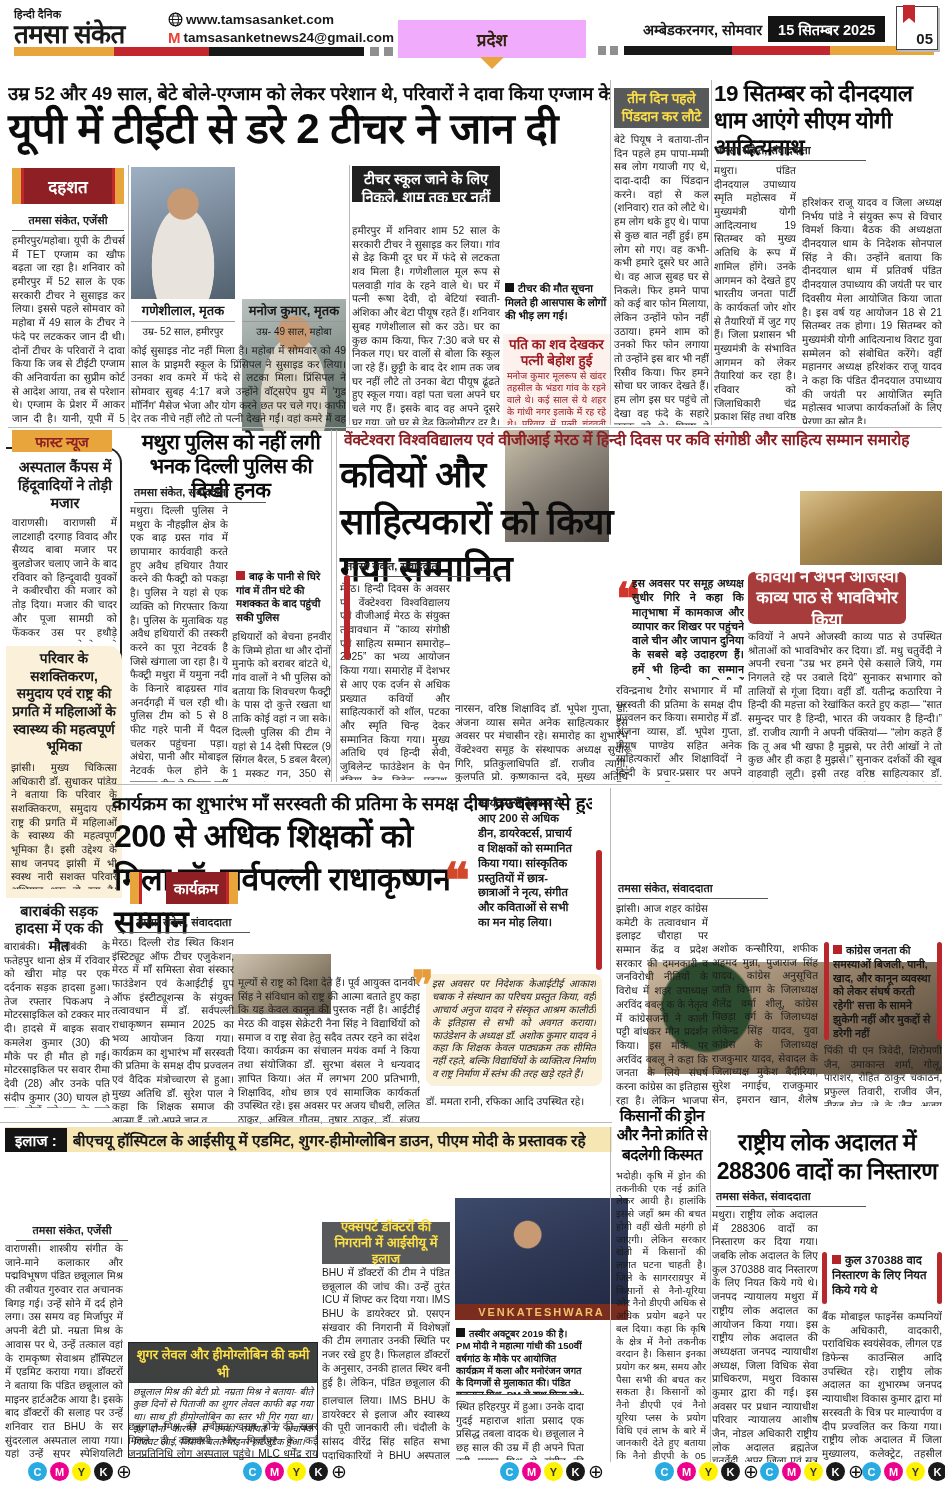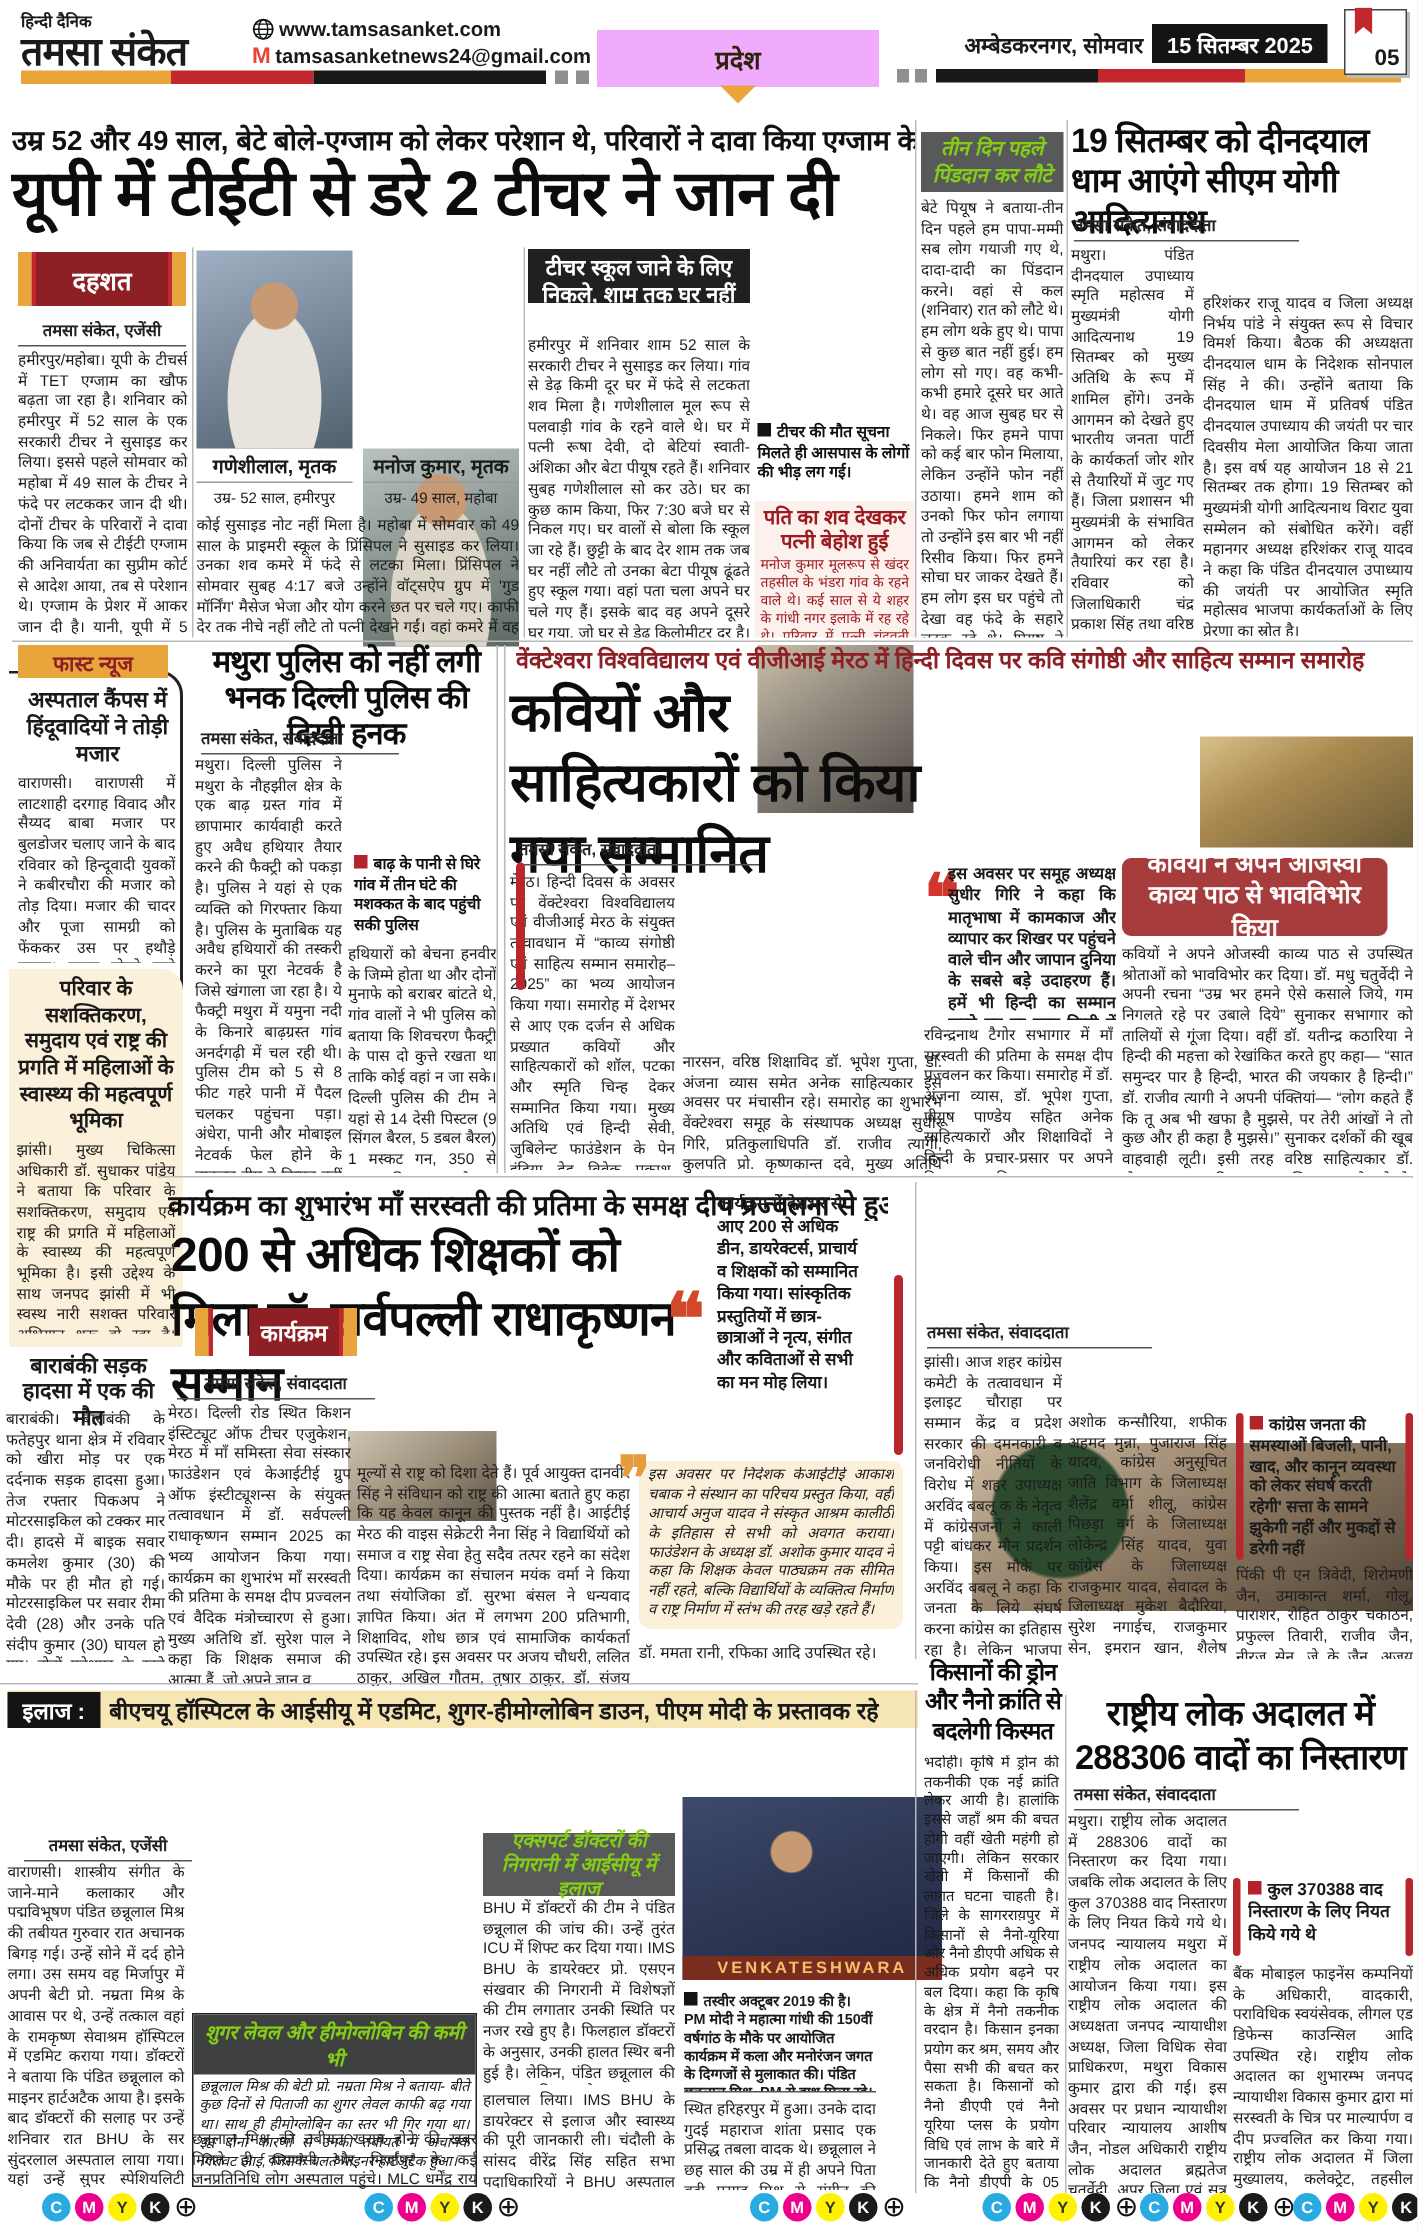--- a/index.html
+++ b/index.html
@@ -10,21 +10,21 @@
   .body-sm{font-size:9.8px;line-height:1.3;text-align:justify;color:#1c1c1c;overflow:hidden;}
   .headline{font-weight:bold;color:#0c0c0c;line-height:1.1;letter-spacing:-0.5px;}
   .kicker{font-weight:bold;color:#111;}
   .byline{font-weight:bold;font-size:11px;color:#222;}
   .byline-rule{border-bottom:1.5px solid #555;padding-bottom:3px;}
   .center{text-align:center;}
   .photo{position:relative;overflow:hidden;}
   .caption{font-weight:bold;font-size:10.4px;line-height:1.3;color:#111;}
   .sq{display:inline-block;width:9px;height:9px;background:#141414;margin-right:4px;}
   .sq.red{background:#b3232a;}
-  .graybox{background:#58595b;color:#84cc16;font-weight:bold;text-align:center;font-style:italic;}
+  .graybox{background:#58595b;color:#fde047;font-weight:bold;text-align:center;}
   .blackbox{background:#202020;color:#fff;font-weight:bold;text-align:center;}
   .label-wrap{display:flex;align-items:stretch;height:100%;}
   .label-ybar{width:9px;background:#e7a53c;}
   .label-rbar{width:3px;background:#c2272d;}
   .label-core{flex:1;background:#8e1f24;color:#fff;font-weight:bold;display:flex;align-items:center;justify-content:center;}
   .cream{background:#fbf1da;}
   .redbar{background:#b8272c;border-radius:5px;}
   .qmark{color:#d2352b;font-weight:bold;font-family:"Liberation Serif","DejaVu Serif",serif;line-height:0.8;}
   .vline{background:#b9b9b9;width:1px;}
   .hline{background:#b9b9b9;height:1px;}
@@ -175,21 +175,21 @@
   <div class="abs byline byline-rule" style="left:346px;top:558px;width:160px;">तमसा संकेत, संवाददाता</div>
   <div class="abs body-txt" style="left:340px;top:582px;width:110px;height:198px;">मेरठ। हिन्दी दिवस के अवसर पर वेंक्टेश्वरा विश्वविद्यालय एवं वीजीआई मेरठ के संयुक्त तत्वावधान में “काव्य संगोष्ठी एवं साहित्य सम्मान समारोह–2025” का भव्य आयोजन किया गया। समारोह में देशभर से आए एक दर्जन से अधिक प्रख्यात कवियों और साहित्यकारों को शॉल, पटका और स्मृति चिन्ह देकर सम्मानित किया गया। मुख्य अतिथि एवं हिन्दी सेवी, जुबिलेन्ट फाउंडेशन के पेन इंडिया हेड विवेक प्रकाश, अंतर्राष्ट्रीय कवयित्री एवं विख्यात साहित्यकार डॉ. मधु चतुर्वेदी, राजभाषा सम्मान से पुरस्कृत वरिष्ठ साहित्यकार डॉ. यतीन्द्र कठारिया, डॉ. गोपाल</div>
   <div class="abs photo" style="left:455px;top:576px;width:173px;height:122px;background:radial-gradient(circle at 42% 30%,#c89a74 10%,transparent 11%),linear-gradient(160deg,#3d4a6b 0%,#2b3450 60%,#202741 100%);">
     <div style="position:absolute;left:0;right:0;bottom:0;background:#7a2d1e;color:#f0c06a;font-size:11px;font-weight:bold;letter-spacing:2px;text-align:center;padding:2px 0;">VENKATESHWARA</div>
   </div>
   <div class="abs body-txt" style="left:455px;top:702px;width:173px;height:80px;">नारसन, वरिष्ठ शिक्षाविद डॉ. भूपेश गुप्ता, डॉ. अंजना व्यास समेत अनेक साहित्यकार इस अवसर पर मंचासीन रहे। समारोह का शुभारंभ वेंक्टेश्वरा समूह के संस्थापक अध्यक्ष सुधीर गिरि, प्रतिकुलाधिपति डॉ. राजीव त्यागी, कुलपति प्रो. कृष्णकान्त दवे, मुख्य अतिथि विवेक प्रकाश, डॉ. मधु चतुर्वेदी, डॉ. यतीन्द्र कठारिया एवं अन्य गणमान्य अतिथियों ने</div>
   <div class="abs redbar" style="left:344px;top:575px;width:6px;height:85px;"></div>
   <div class="abs qmark" style="left:616px;top:582px;font-size:44px;">❝</div>
   <div class="abs" style="left:632px;top:576px;width:112px;height:104px;font-weight:bold;font-size:11px;line-height:1.3;text-align:justify;overflow:hidden;">इस अवसर पर समूह अध्यक्ष सुधीर गिरि ने कहा कि मातृभाषा में कामकाज और व्यापार कर शिखर पर पहुंचने वाले चीन और जापान दुनिया के सबसे बड़े उदाहरण हैं। हमें भी हिन्दी का सम्मान करते हुए हर काम हिन्दी में करने की परंपरा शुरू करनी चाहिए।</div>
   <div class="abs body-txt" style="left:616px;top:684px;width:126px;height:98px;">रविन्द्रनाथ टैगोर सभागार में माँ सरस्वती की प्रतिमा के समक्ष दीप प्रज्वलन कर किया। समारोह में डॉ. अंजना व्यास, डॉ. भूपेश गुप्ता, पीयूष पाण्डेय सहित अनेक साहित्यकारों और शिक्षाविदों ने हिन्दी के प्रचार-प्रसार पर अपने विचार व्यक्त किए।</div>
-  <div class="abs quote-redbox" style="left:748px;top:572px;width:177px;height:52px;font-size:16.5px;line-height:1.3;display:flex;align-items:center;justify-content:center;padding:5px 6px;box-sizing:border-box;">कवियों ने अपने ओजस्वी काव्य पाठ से भावविभोर किया</div>
+  <div class="abs quote-redbox" style="left:748px;top:572px;width:158px;height:52px;font-size:16.5px;line-height:1.3;display:flex;align-items:center;justify-content:center;padding:5px 6px;box-sizing:border-box;">कवियों ने अपने ओजस्वी काव्य पाठ से भावविभोर किया</div>
   <div class="abs body-txt" style="left:748px;top:630px;width:194px;height:152px;">कवियों ने अपने ओजस्वी काव्य पाठ से उपस्थित श्रोताओं को भावविभोर कर दिया। डॉ. मधु चतुर्वेदी ने अपनी रचना “उम्र भर हमने ऐसे कसाले जिये, गम निगलते रहे पर उबाले दिये” सुनाकर सभागार को तालियों से गूंजा दिया। वहीं डॉ. यतीन्द्र कठारिया ने हिन्दी की महत्ता को रेखांकित करते हुए कहा— “सात समुन्दर पार है हिन्दी, भारत की जयकार है हिन्दी।” डॉ. राजीव त्यागी ने अपनी पंक्तियां— “लोग कहते हैं कि तू अब भी खफा है मुझसे, पर तेरी आंखों ने तो कुछ और ही कहा है मुझसे।” सुनाकर दर्शकों की खूब वाहवाही लूटी। इसी तरह वरिष्ठ साहित्यकार डॉ. गोपाल नारसन की रचना— “शिकवा करने गये थे, इबादत सी हो गयी। तुझे भूलने की जिद थी, पर तेरी आदत सी हो गयी।” ने भी समां बांध दिया।</div>
 
   <div class="abs hline" style="left:105px;top:784px;width:837px;"></div>
   <div class="abs vline" style="left:331px;top:430px;height:352px;"></div>
   <div class="abs vline" style="left:336px;top:430px;height:352px;"></div>
 
   <div class="abs kicker" style="left:112px;top:790px;width:480px;height:24px;font-size:18.5px;white-space:nowrap;overflow:hidden;">कार्यक्रम का शुभारंभ माँ सरस्वती की प्रतिमा के समक्ष दीप प्रज्वलना से हुआ</div>
   <div class="abs headline" style="left:114px;top:815px;width:360px;height:92px;font-size:32px;line-height:1.35;">200 से अधिक शिक्षकों को मिला डॉ. सर्वपल्ली राधाकृष्णन सम्मान</div>
   <div class="abs qmark" style="left:444px;top:862px;font-size:48px;color:#d2482b;">❝</div>
   <div class="abs" style="left:478px;top:796px;width:100px;height:162px;font-weight:bold;font-size:11.3px;line-height:1.32;overflow:hidden;">कार्यक्रम में देशभर से आए 200 से अधिक डीन, डायरेक्टर्स, प्राचार्य व शिक्षकों को सम्मानित किया गया। सांस्कृतिक प्रस्तुतियों में छात्र-छात्राओं ने नृत्य, संगीत और कविताओं से सभी का मन मोह लिया।</div>

